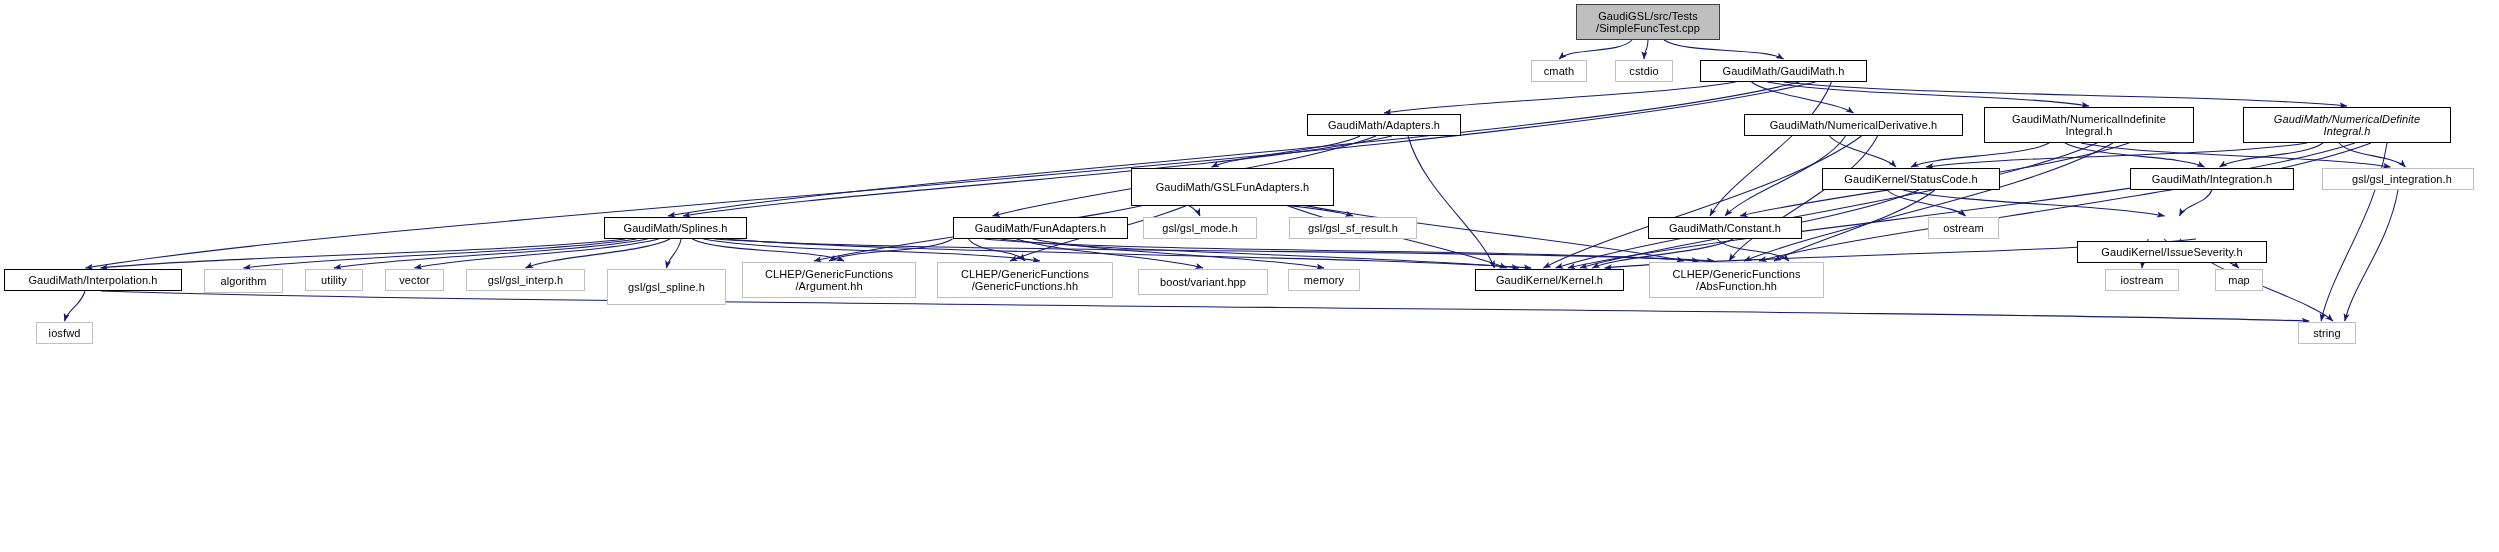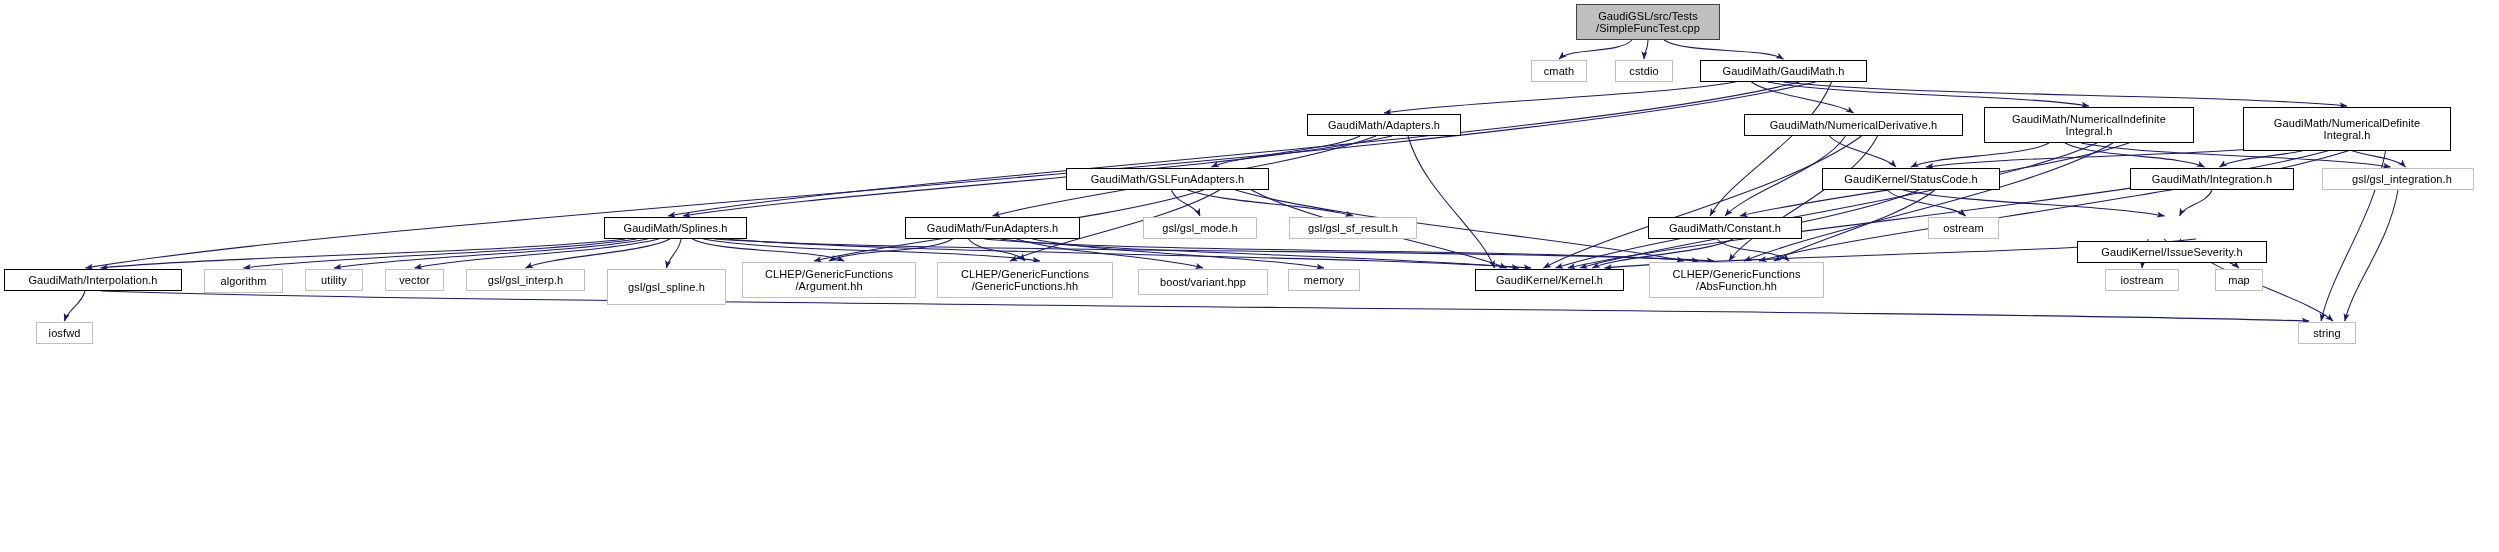--- a/index.html
+++ b/index.html
@@ -95,28 +95,28 @@
   </svg>
 <div class="node root" style="left: 1576px; top: 4px; width: 144px; height: 36px;">GaudiGSL/src/Tests
 /SimpleFuncTest.cpp</div>
     <div class="node" style="left: 1531px; top: 60px; width: 56px; height: 22px;">cmath</div>
     <div class="node" style="left: 1615px; top: 60px; width: 58px; height: 22px;">cstdio</div>
     <div class="node local" style="left: 1700px; top: 60px; width: 167px; height: 22px;">GaudiMath/GaudiMath.h</div>
     <div class="node local" style="left: 1307px; top: 114px; width: 154px; height: 22px;">GaudiMath/Adapters.h</div>
     <div class="node local" style="left: 1744px; top: 114px; width: 219px; height: 22px;">GaudiMath/NumericalDerivative.h</div>
     <div class="node local" style="left: 1984px; top: 107px; width: 210px; height: 36px;">GaudiMath/NumericalIndefinite
 Integral.h</div>
-    <div class="node local" style="left: 2243px; top: 107px; width: 208px; height: 44px;">GaudiMath/NumericalDefinite
+    <div class="node local" style="left: 2243px; top: 107px; width: 208px; height: 36px; font-style: italic;">GaudiMath/NumericalDefinite
 Integral.h</div>
-    <div class="node local" style="left: 1066px; top: 168px; width: 203px; height: 22px;">GaudiMath/GSLFunAdapters.h</div>
+    <div class="node local" style="left: 1131px; top: 168px; width: 203px; height: 38px;">GaudiMath/GSLFunAdapters.h</div>
     <div class="node local" style="left: 1822px; top: 168px; width: 178px; height: 22px;">GaudiKernel/StatusCode.h</div>
     <div class="node local" style="left: 2130px; top: 168px; width: 164px; height: 22px;">GaudiMath/Integration.h</div>
     <div class="node" style="left: 2322px; top: 168px; width: 152px; height: 22px; padding-left: 8px;">gsl/gsl_integration.h</div>
     <div class="node local" style="left: 604px; top: 217px; width: 143px; height: 22px;">GaudiMath/Splines.h</div>
-    <div class="node local" style="left: 905px; top: 217px; width: 175px; height: 22px;">GaudiMath/FunAdapters.h</div>
+    <div class="node local" style="left: 953px; top: 217px; width: 175px; height: 22px;">GaudiMath/FunAdapters.h</div>
     <div class="node" style="left: 1143px; top: 217px; width: 114px; height: 22px;">gsl/gsl_mode.h</div>
     <div class="node" style="left: 1289px; top: 217px; width: 128px; height: 22px;">gsl/gsl_sf_result.h</div>
     <div class="node local" style="left: 1648px; top: 217px; width: 154px; height: 22px;">GaudiMath/Constant.h</div>
     <div class="node" style="left: 1928px; top: 217px; width: 71px; height: 22px;">ostream</div>
     <div class="node local" style="left: 2077px; top: 217px; width: 190px; height: 22px; margin-top: 24px;">GaudiKernel/IssueSeverity.h</div>
     <div class="node local" style="left: 4px; top: 269px; width: 178px; height: 22px;">GaudiMath/Interpolation.h</div>
     <div class="node" style="left: 204px; top: 269px; width: 79px; height: 24px;">algorithm</div>
     <div class="node" style="left: 305px; top: 269px; width: 58px; height: 22px;">utility</div>
     <div class="node" style="left: 385px; top: 269px; width: 59px; height: 22px;">vector</div>
     <div class="node" style="left: 466px; top: 269px; width: 119px; height: 22px;">gsl/gsl_interp.h</div>

